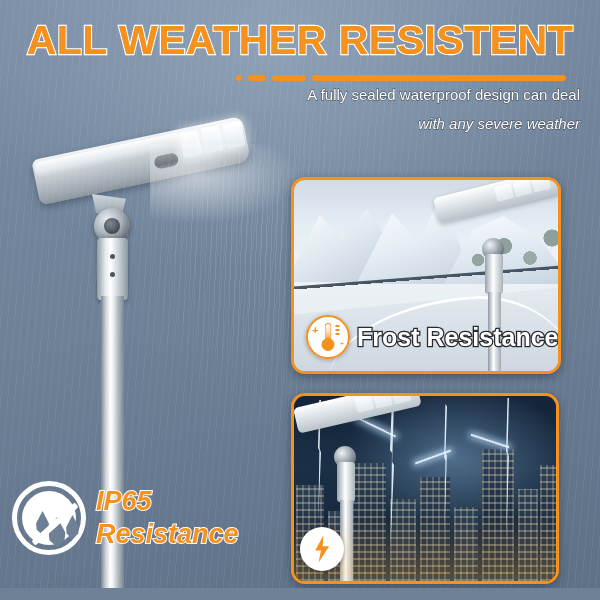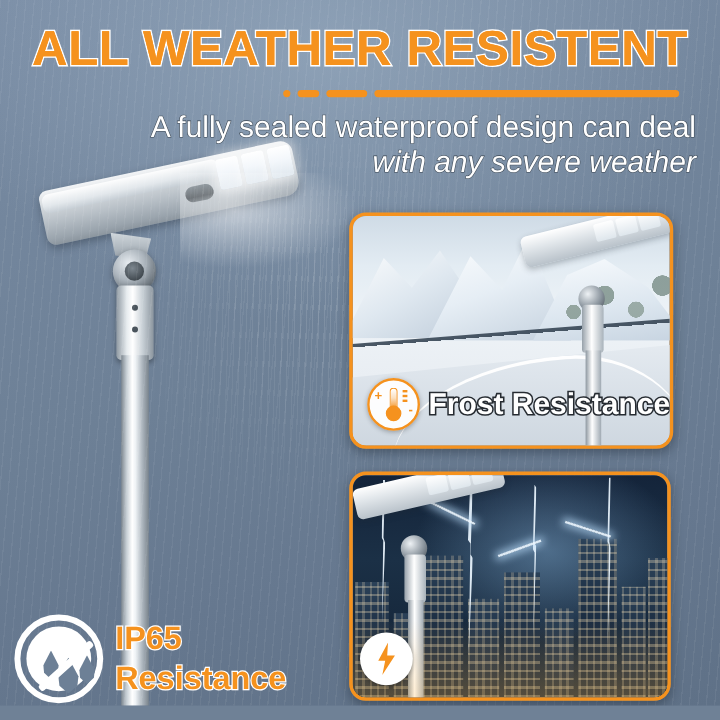--- a/index.html
+++ b/index.html
@@ -50,23 +50,23 @@
   
   #divider{
     position:absolute;left:236px;top:73px;width:330px;height:9px;
     display:flex;align-items:center;gap:6px;
   }
   #divider i{display:block;height:6px;border-radius:3px;background:#F5921E;}
   .d1{width:6px;} .d2{width:18px;} .d3{width:34px;} .d4{flex:1 1 auto;}
 
   
   #subtitle{
-    position:absolute;left:40px;top:92px;width:540px;
+    position:absolute;left:40px;top:80px;width:540px;
     text-align:right;
-    font-size:25px;line-height:29px;font-weight:normal;
+    font-size:15px;line-height:29px;font-weight:normal;
     color:#ffffff;
     -webkit-text-stroke:.9px #3a4550;
     paint-order:stroke fill;
   }
   #subtitle .l1{display:block;}
   #subtitle .l2{display:block;font-style:italic;}
 
   
   #product{position:absolute;left:0;top:150px;width:290px;height:450px;}
   .lamp-head{
@@ -250,21 +250,21 @@
   .plus{left:4px;top:8px;}
   .minus{right:4px;bottom:9px;}
   
   .boltglyph{
     position:absolute;left:50%;top:50%;transform:translate(-50%,-50%);
     width:17px;height:27px;background:#F5921E;
     clip-path:polygon(58% 0%,10% 56%,44% 56%,30% 100%,92% 40%,54% 40%);
   }
 
   
-  #ip65{position:absolute;left:12px;top:508px;width:270px;height:84px;}
+  #ip65{position:absolute;left:12px;top:477px;width:270px;height:84px;font-style:italic;}
   #ip65-icon{
     position:absolute;left:0;top:4px;width:74px;height:74px;border-radius:50%;
     border:5px solid #ffffff;box-sizing:border-box;
   }
   #ip65-icon .inner{
     position:absolute;left:5px;top:5px;right:5px;bottom:5px;border-radius:50%;
     background:#ffffff;
   }
   #ip65-icon .drop{
     position:absolute;background:#6d8096;

